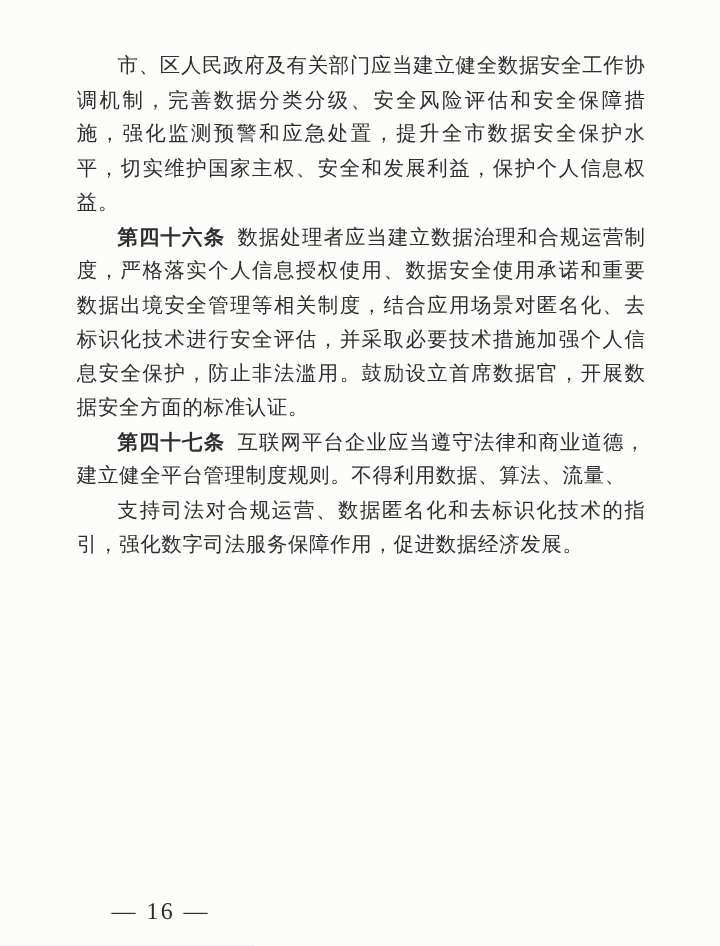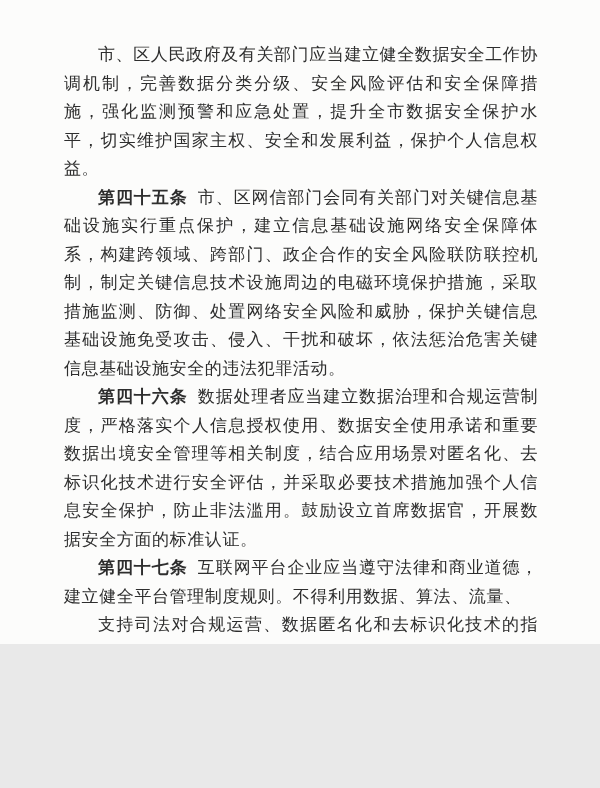--- a/index.html
+++ b/index.html
@@ -3,21 +3,21 @@
 <meta charset="utf-8">
 <style>
   html, body {
     margin: 0;
     padding: 0;
     background: #e9e9e9;
   }
   .page {
     position: relative;
     width: 600px;
-    height: 644px;
+    height: 788px;
     margin: 0 auto;
     background: #fcfcfb;
     overflow: hidden;
     font-family: "Liberation Serif", "DejaVu Serif", serif;
     color: #2e2e2e;
   }
   .content {
     position: absolute;
     left: 64px;
     top: 41px;
@@ -49,19 +49,18 @@
     color: #2e2e2e;
     white-space: pre;
   }
 </style>
 </head>
 <body>
 
 <div class="page">
   <div class="content">
     <p class="para"><span>市、区人民政府及有关部门应当建立健全数据安全工作协调机制，完善数据分类分级、安全风险评估和安全保障措施，强化监测预警和应急处置，提升全市数据安全保护水平，切实维护国家主权、安全和发展利益，保护个人信息权益。</span></p>
-    <p class="para"><span class="art">第四十五条</span><span>市、区网信部门会同有关部门对关键信息基础设施实行重点保护，建立信息基础设施网络安全保障体系，构建跨领域、跨部门、政企合作的安全风险联防联控机制，制定关键信息技术设施周边的电磁环境保护措施，采取措施监测、防御、处置网络安全风险和威胁，保护关键信息基础设施免受攻击、侵入、干扰和破坏，依法惩治危害关键信息基础设施安全的违法犯罪活动。</span></p>
     <p class="para"><span class="art">第四十六条</span><span>数据处理者应当建立数据治理和合规运营制度，严格落实个人信息授权使用、数据安全使用承诺和重要数据出境安全管理等相关制度，结合应用场景对匿名化、去标识化技术进行安全评估，并采取必要技术措施加强个人信息安全保护，防止非法滥用。鼓励设立首席数据官，开展数据安全方面的标准认证。</span></p>
     <p class="para"><span class="art">第四十七条</span><span>互联网平台企业应当遵守法律和商业道德，建立健全平台管理制度规则。不得利用数据、算法、流量、</span></p>
     <p class="para"><span>支持司法对合规运营、数据匿名化和去标识化技术的指引，强化数字司法服务保障作用，促进数据经济发展。</span></p>
   </div>
   <div class="footer">— 16 —</div>
 </div>
 
 </body></html>

